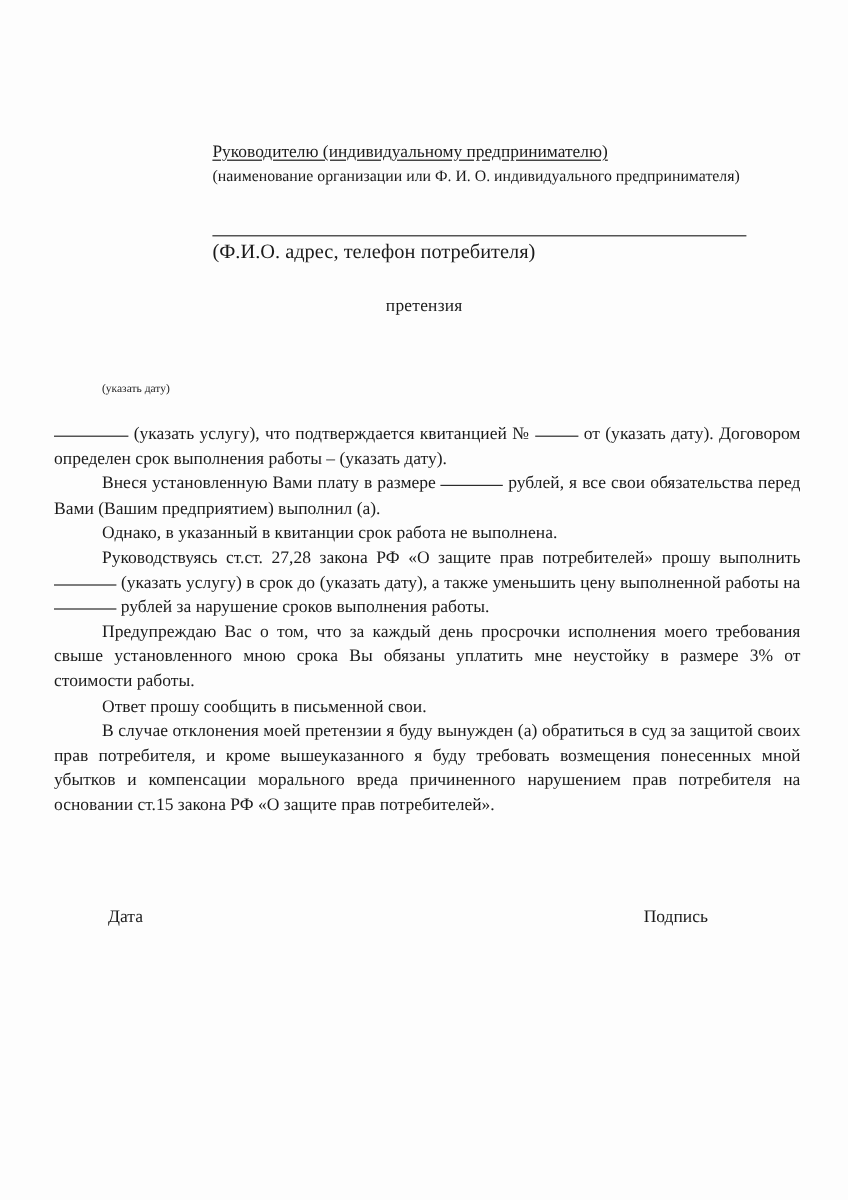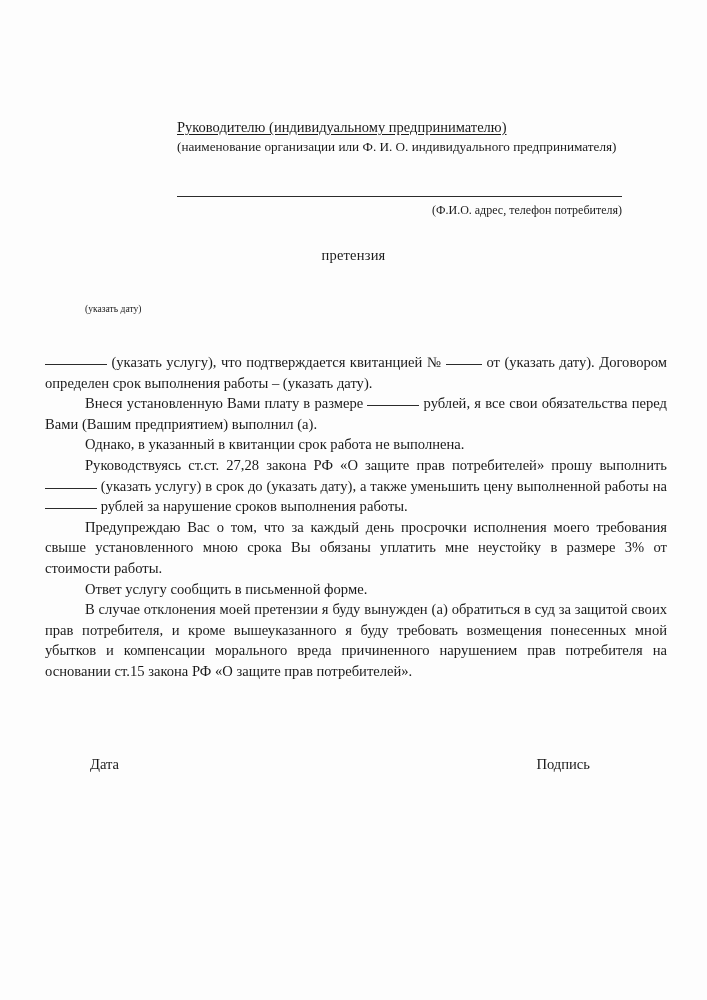--- a/index.html
+++ b/index.html
@@ -51,22 +51,22 @@
     left: 177px;
     top: 196px;
     width: 445px;
   }
   .rule {
     border-bottom: 1.2px solid #2b2b2b;
     width: 100%;
     height: 0;
   }
   .consumer-caption {
-    text-align: right;
-    font-size: 12px;
+    text-align: left;
+    font-size: 17px;
     line-height: 18px;
     margin-top: 4px;
   }
 
   
   .doc-title {
     position: absolute;
     left: 0;
     right: 0;
     top: 247px;
@@ -94,21 +94,21 @@
     display: inline-block;
     width: 128px;
     border-bottom: 1.1px solid #2b2b2b;
     vertical-align: 2px;
     margin-right: 3px;
   }
   .date-hint {
     display: block;
     font-size: 9.6px;
     line-height: 11px;
-    margin-top: 0;
+    margin-top: 16px;
     padding-left: 50px;
   }
 
   
   .body-text {
     position: absolute;
     left: 45px;
     top: 352px;
     width: 622px;
     font-size: 14.6px;
@@ -192,21 +192,21 @@
     <p class="para indent">Однако, в указанный в квитанции срок  работа  не выполнена.</p>
 
     <p class="para indent"><span>Руководствуясь  ст.ст.  27,28  закона  РФ  «О  защите  прав  потребителей»  прошу выполнить</span>
       <span class="blank-md"></span>
       <span>(указать услугу) в срок до  (указать дату), а также уменьшить цену выполненной работы на</span>
       <span class="blank-md"></span>
       <span>рублей за нарушение сроков выполнения работы.</span></p>
 
     <p class="para indent">Предупреждаю Вас о том, что за каждый день просрочки  исполнения моего требования свыше установленного мною срока Вы обязаны уплатить мне неустойку в размере 3% от стоимости работы.</p>
 
-    <p class="para indent">Ответ услугу сообщить в письменной форме.</p>
+    <p class="para indent">Ответ прошу сообщить в письменной свои.</p>
 
     <p class="para indent">В       случае отклонения моей претензии я буду вынужден (а) обратиться в суд за защитой своих прав потребителя, и кроме вышеуказанного я буду требовать возмещения  понесенных  мной      убытков  и  компенсации  морального  вреда причиненного нарушением прав потребителя  на основании ст.15 закона РФ «О защите прав потребителей».</p>
 
   </div>
 
   <div class="sign-row">
     <span class="sign-cell">Дата</span>
     <span class="sign-cell">Подпись</span>
   </div>
 

